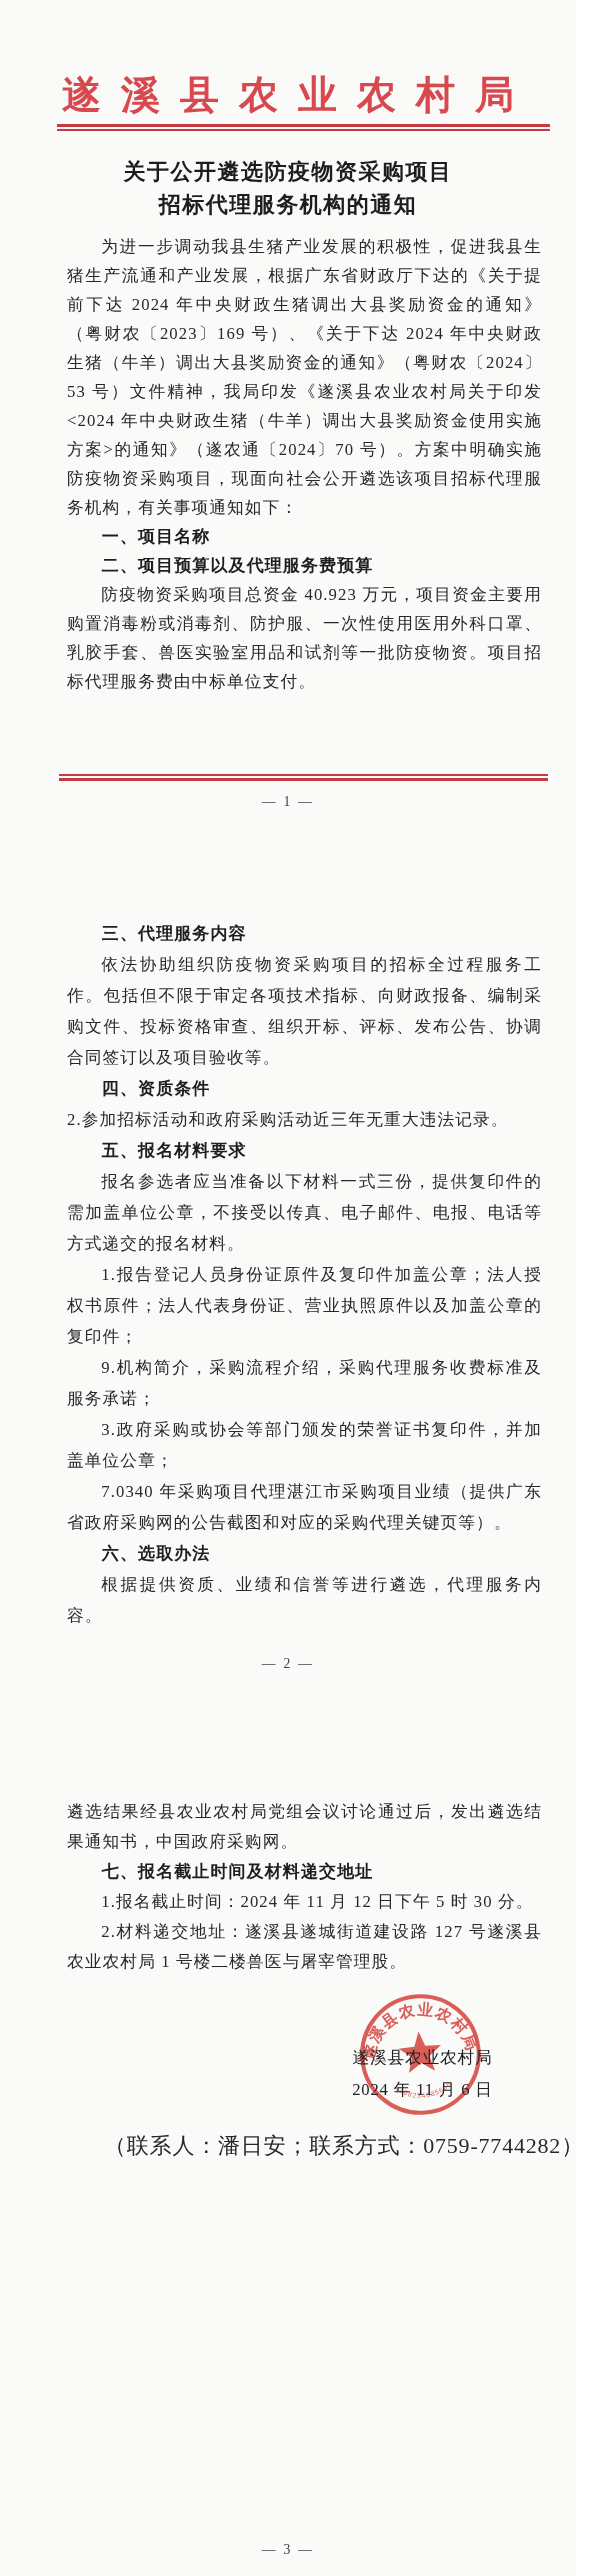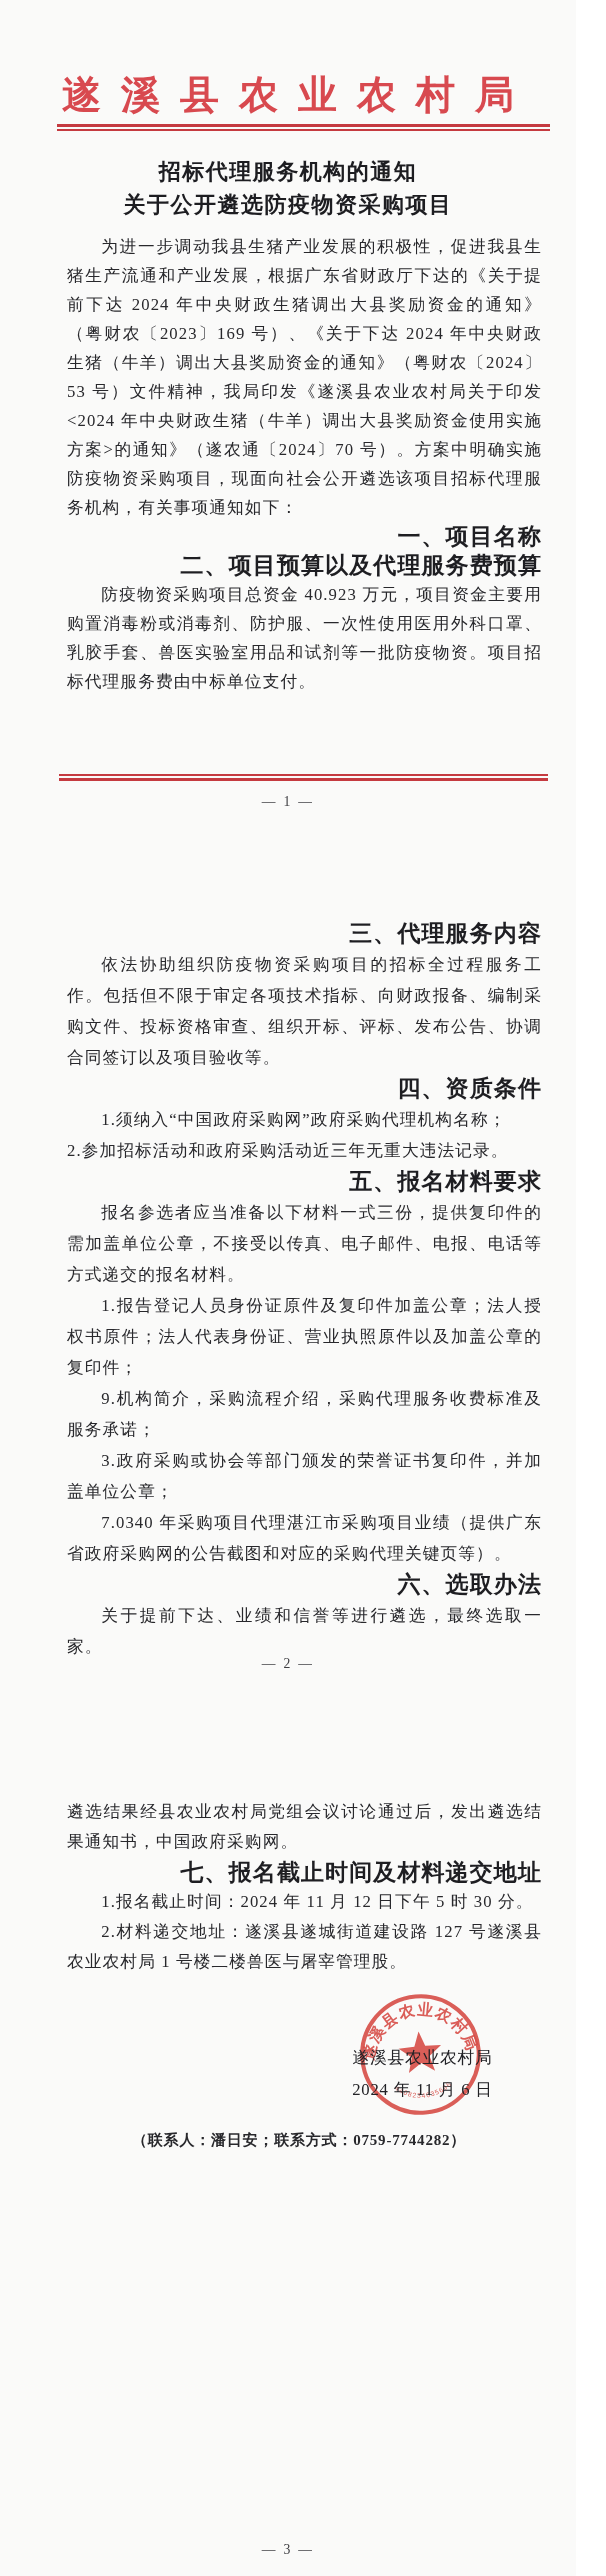--- a/index.html
+++ b/index.html
@@ -54,25 +54,25 @@
   }
   .lh1{line-height:29px;}
   .lh2{line-height:31px;}
   .lh3{line-height:30px;}
   .block-p1{top:232px;}
   .block-p2{top:918px;}
   .block-p3{top:1797px;}
   .body-block p{text-indent:2.05em;}
   .body-block p.no-indent{text-indent:0;}
   .body-block .sec-heading{
-    font-size:23px;font-weight:bold;
+    font-size:17px;font-weight:bold;
     text-indent:2.05em;letter-spacing:1.1px;
     font-family:"Liberation Sans", sans-serif;
     color:#1e1e22;
-    text-align:right;
+    text-align:left;
   }
   
   .page-num{
     position:absolute;left:0;width:100%;
     text-align:center;font-size:13.7px;letter-spacing:2.3px;
     color:var(--pagenum);
   }
   .pn1{top:794px;}
   .pn2{top:1656px;}
   .pn3{top:2542px;}
@@ -82,69 +82,67 @@
     width:127px;height:127px;
     transform:rotate(-5deg);
     opacity:.93;
   }
   .signature{
     position:absolute;top:2042px;left:340px;width:165px;
     text-align:center;font-size:16.7px;line-height:32px;
     letter-spacing:0.8px;color:#222226;
   }
   .contact-line{
-    position:absolute;top:2131px;left:132px;
-    font-size:15px;letter-spacing:0.8px;color:var(--text);
+    position:absolute;top:2131px;left:104px;
+    font-size:22px;letter-spacing:0.8px;color:var(--text);
     white-space:nowrap;
-    font-weight:bold;
   }
 </style>
 </head>
 <body>
 
 <div class="sheet">
 
   <div class="org-header">遂溪县农业农村局</div>
   <div class="rule rule-header">
     <div class="bar-thick"></div>
     <div class="bar-thin"></div>
   </div>
 
   <div class="doc-title">
+    <div>关于公开遴选防疫物资采购项目</div>
     <div>招标代理服务机构的通知</div>
-    <div>关于公开遴选防疫物资采购项目</div>
   </div>
 
   <div class="body-block lh1 block-p1">
     <p>为进一步调动我县生猪产业发展的积极性，促进我县生猪生产流通和产业发展，根据广东省财政厅下达的《关于提前下达 2024 年中央财政生猪调出大县奖励资金的通知》（粤财农〔2023〕169 号）、《关于下达 2024 年中央财政生猪（牛羊）调出大县奖励资金的通知》（粤财农〔2024〕53 号）文件精神，我局印发《遂溪县农业农村局关于印发&lt;2024 年中央财政生猪（牛羊）调出大县奖励资金使用实施方案&gt;的通知》（遂农通〔2024〕70 号）。方案中明确实施防疫物资采购项目，现面向社会公开遴选该项目招标代理服务机构，有关事项通知如下：</p>
     <div class="sec-heading">一、项目名称</div>
     <div class="sec-heading">二、项目预算以及代理服务费预算</div>
     <p>防疫物资采购项目总资金 40.923 万元，项目资金主要用购置消毒粉或消毒剂、防护服、一次性使用医用外科口罩、乳胶手套、兽医实验室用品和试剂等一批防疫物资。项目招标代理服务费由中标单位支付。</p>
   </div>
 
   <div class="rule rule-footer">
     <div class="bar-thin"></div>
     <div class="bar-thick"></div>
   </div>
   <div class="page-num pn1">— 1 —</div>
 
   <div class="body-block lh2 block-p2">
     <div class="sec-heading">三、代理服务内容</div>
     <p>依法协助组织防疫物资采购项目的招标全过程服务工作。包括但不限于审定各项技术指标、向财政报备、编制采购文件、投标资格审查、组织开标、评标、发布公告、协调合同签订以及项目验收等。</p>
     <div class="sec-heading">四、资质条件</div>
-    <p>1.须纳入“中国政府采购网”政府采购代理机构名称；</p>
     <p class="no-indent">2.参加招标活动和政府采购活动近三年无重大违法记录。</p>
     <div class="sec-heading">五、报名材料要求</div>
     <p>报名参选者应当准备以下材料一式三份，提供复印件的需加盖单位公章，不接受以传真、电子邮件、电报、电话等方式递交的报名材料。</p>
     <p>1.报告登记人员身份证原件及复印件加盖公章；法人授权书原件；法人代表身份证、营业执照原件以及加盖公章的复印件；</p>
     <p>9.机构简介，采购流程介绍，采购代理服务收费标准及服务承诺；</p>
     <p>3.政府采购或协会等部门颁发的荣誉证书复印件，并加盖单位公章；</p>
     <p>7.0340 年采购项目代理湛江市采购项目业绩（提供广东省政府采购网的公告截图和对应的采购代理关键页等）。</p>
     <div class="sec-heading">六、选取办法</div>
-    <p>关于提前下达、业绩和信誉等进行遴选，最终选取一家。</p>
+    <p>根据提供资质、业绩和信誉等进行遴选，代理服务内容。</p>
   </div>
   <div class="page-num pn2">— 2 —</div>
 
   <div class="body-block lh3 block-p3">
     <p class="no-indent">遴选结果经县农业农村局党组会议讨论通过后，发出遴选结果通知书，中国政府采购网。</p>
     <div class="sec-heading">七、报名截止时间及材料递交地址</div>
     <p>1.报名截止时间：2024 年 11 月 12 日下午 5 时 30 分。</p>
     <p>2.材料递交地址：遂溪县遂城街道建设路 127 号遂溪县农业农村局 1 号楼二楼兽医与屠宰管理股。</p>
   </div>
 

